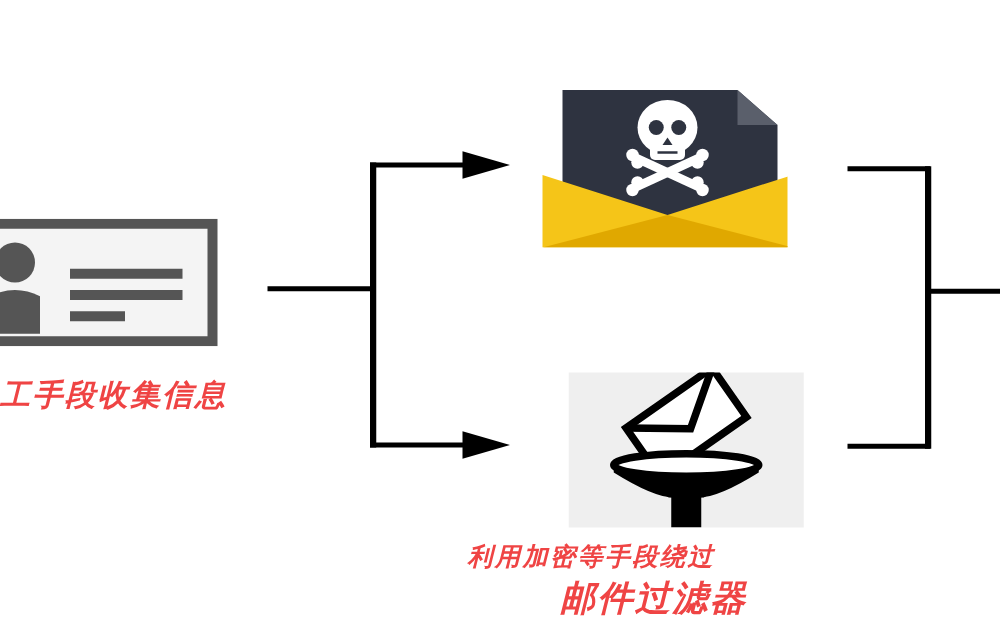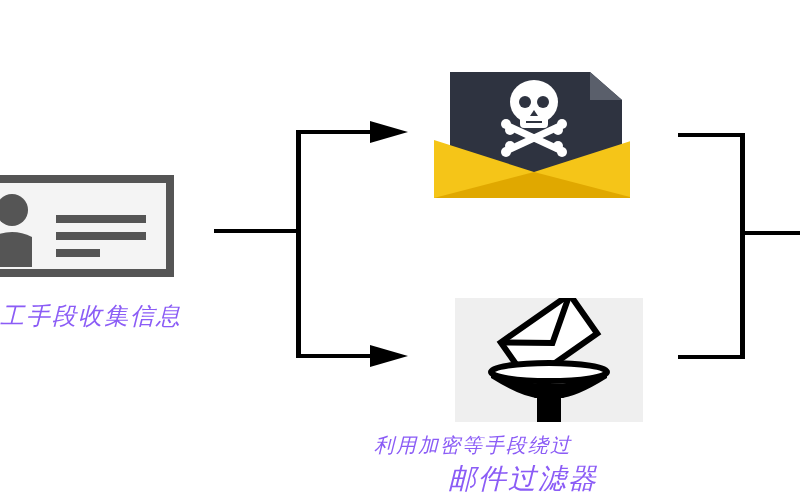--- a/index.html
+++ b/index.html
@@ -3,22 +3,22 @@
   <meta charset="utf-8">
   <style>
     html, body { margin: 0; padding: 0; }
     body {
       width: 800px; height: 500px; overflow: hidden;
       background: #ffffff; position: relative;
       font-family: "DejaVu Sans", sans-serif;
     }
     .abs { position: absolute; }
     .label {
-      position: absolute; color: #8b5cf6; font-style: italic;
-      font-family: "DejaVu Sans", sans-serif; white-space: nowrap;
+      position: absolute; color: #ef4444; font-style: italic;
+      font-family: "DejaVu Sans", sans-serif; white-space: nowrap; font-weight: bold;
     }
     .line { position: absolute; background: #000; }
   </style>
 </head>
 <body>
 
 <div class="abs" style="left:-10px; top:175px; width:190px; height:102px;">
   <svg width="190" height="102" viewBox="0 0 190 102">
     <rect x="4" y="4" width="176" height="94" fill="#f4f4f4" stroke="#555" stroke-width="8"></rect>
     <circle cx="22" cy="35" r="16" fill="#555"></circle>

